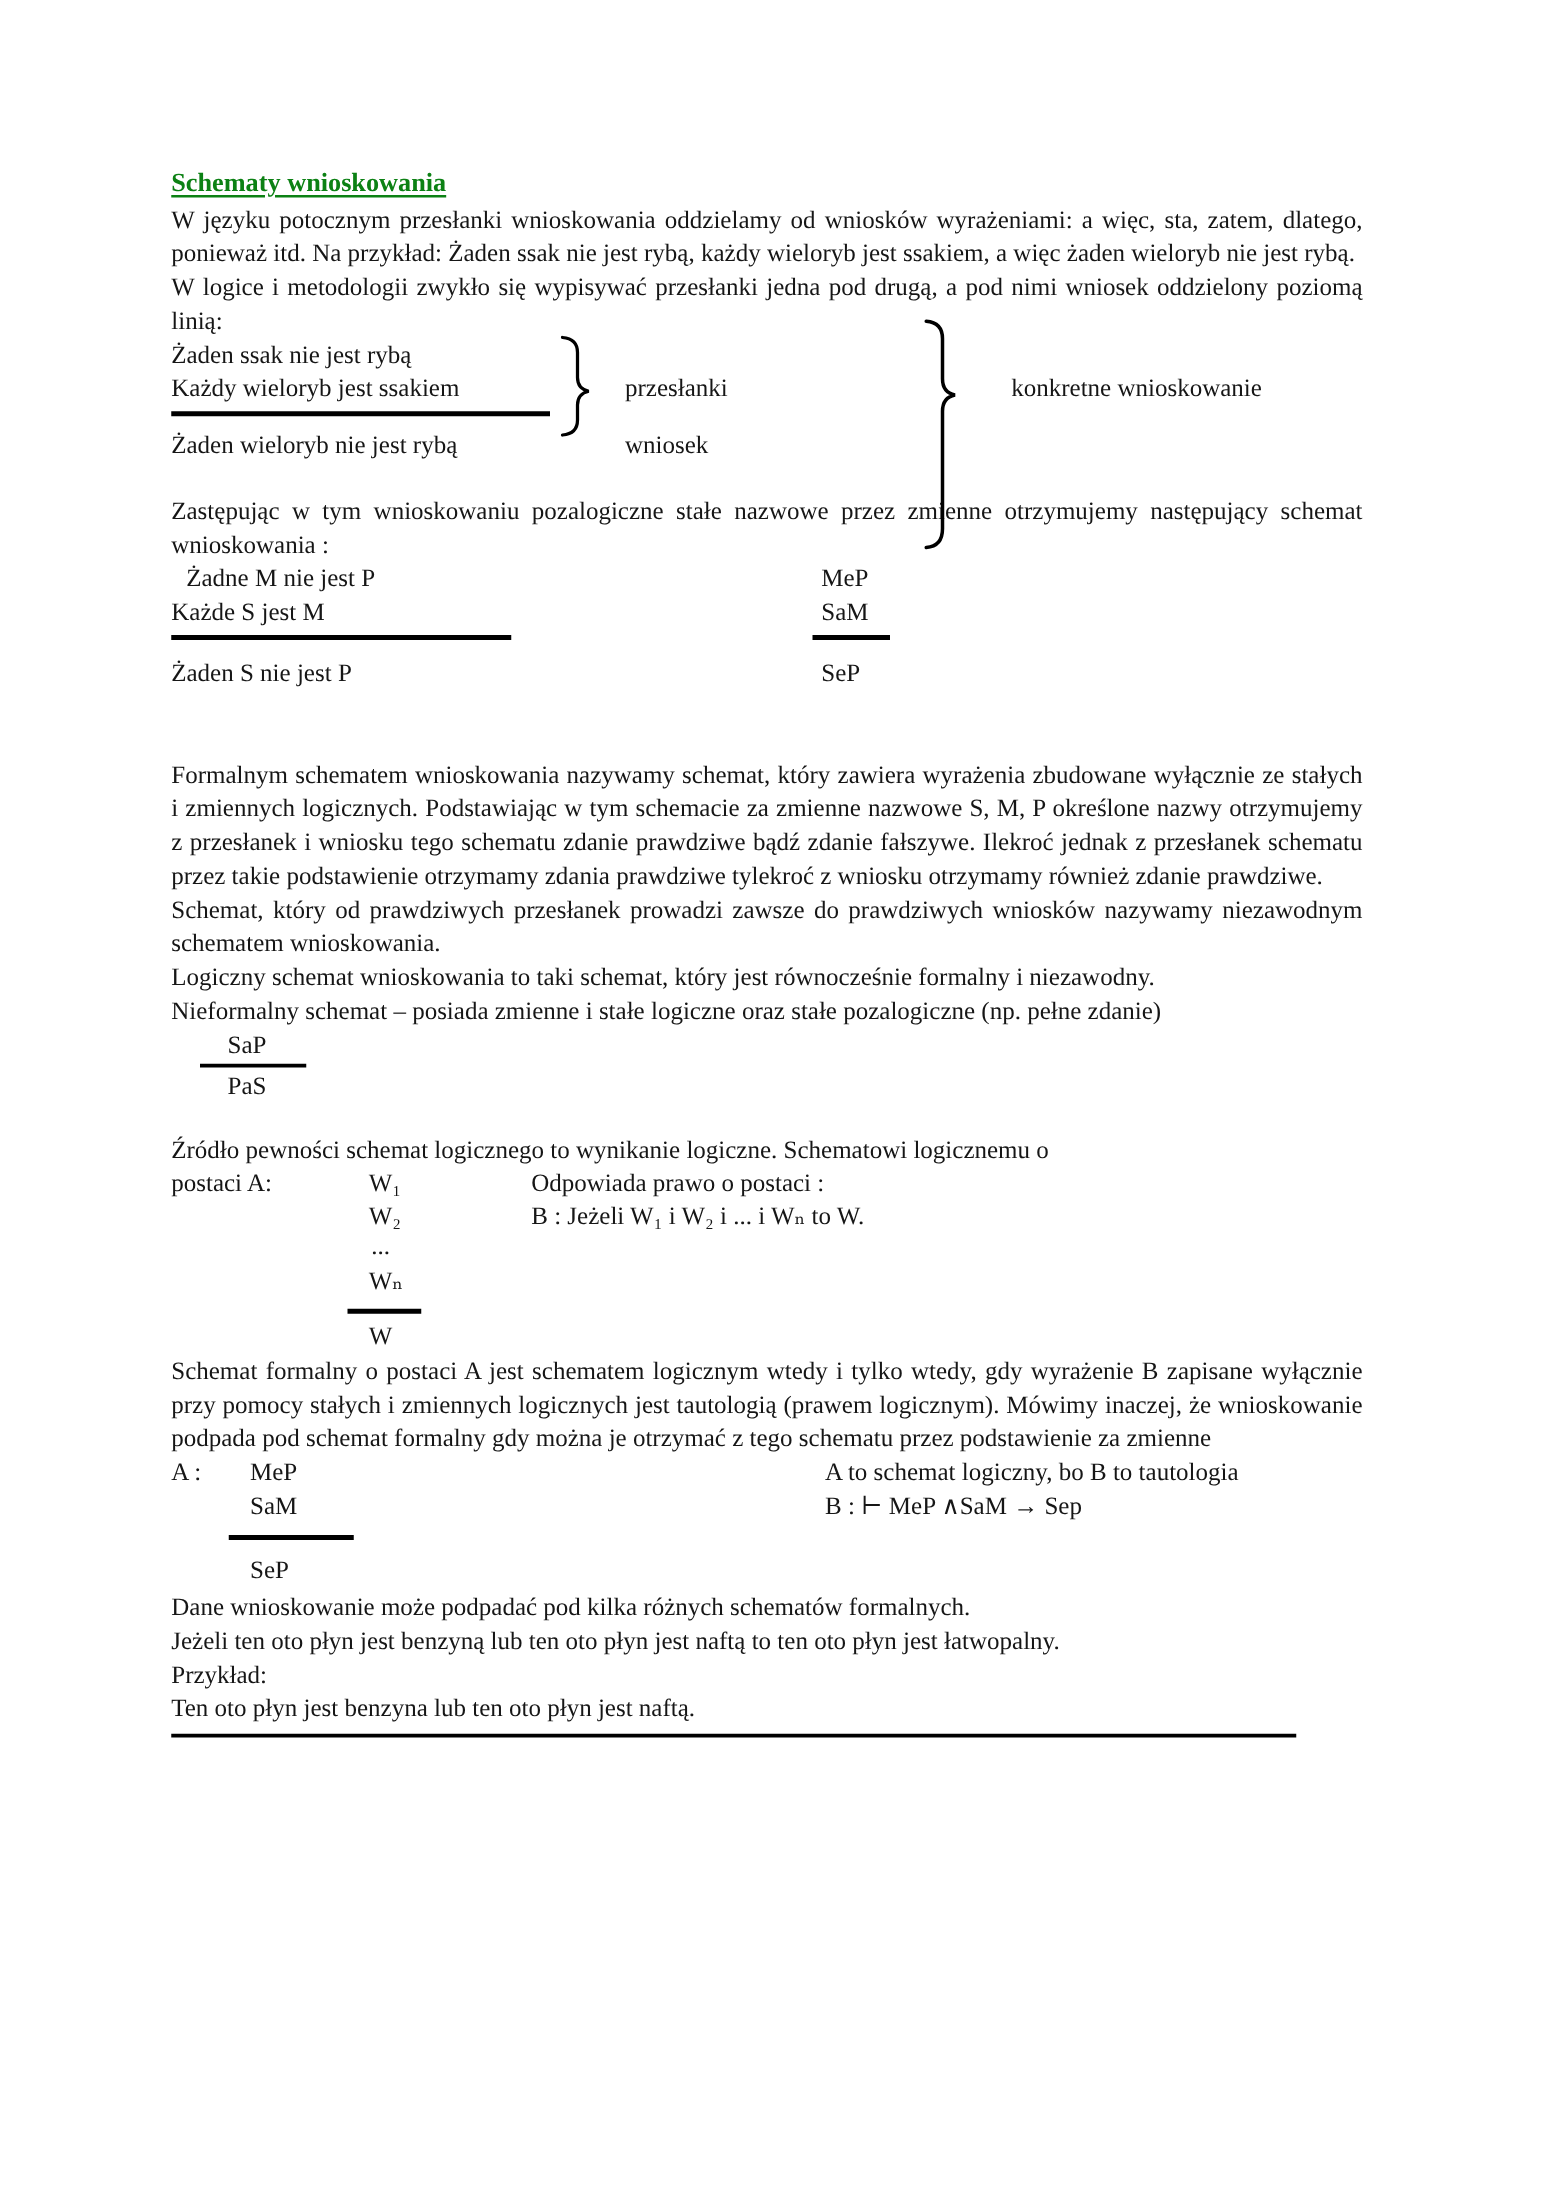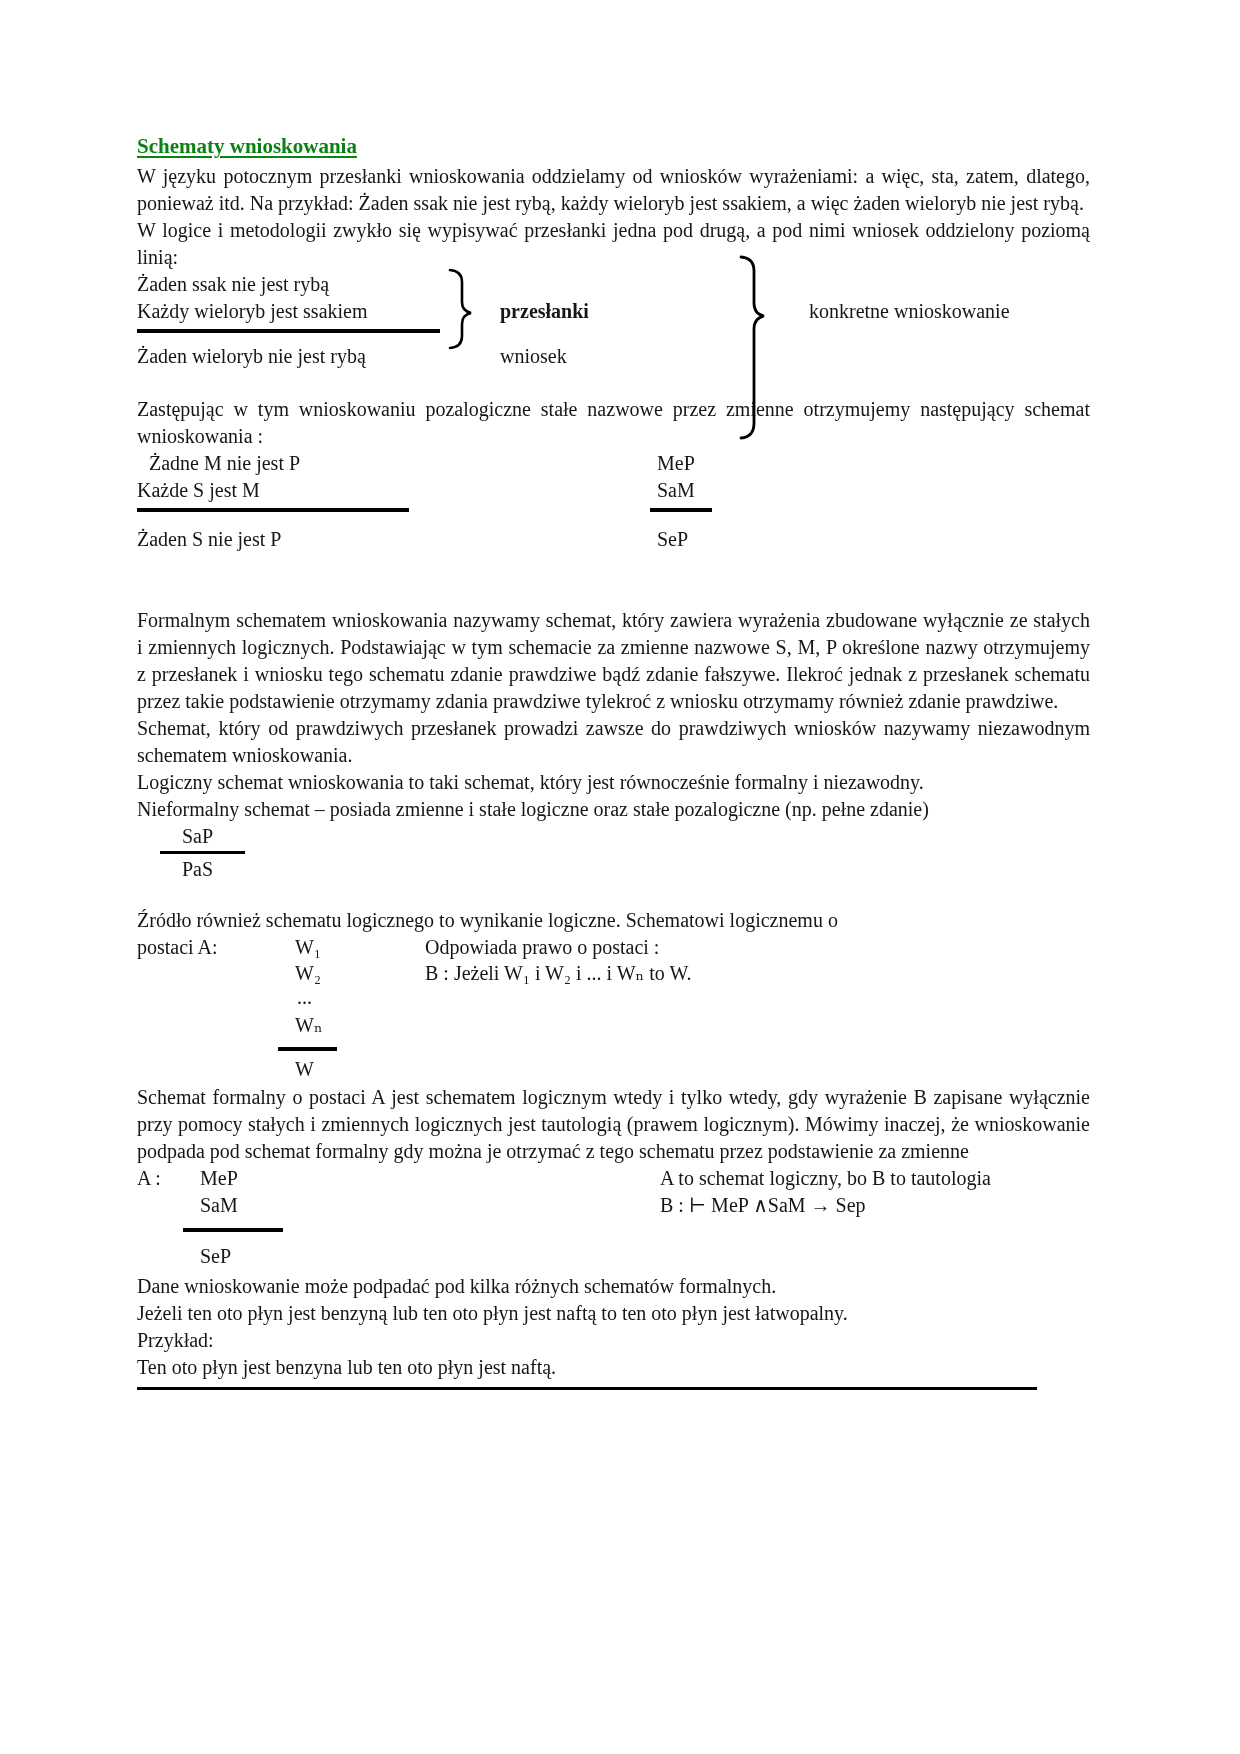--- a/index.html
+++ b/index.html
@@ -54,21 +54,21 @@
     
     <div class="rel syllogism">
       <div class="abs" style="left:0;top:0;">Żaden ssak nie jest rybą</div>
       <div class="abs" style="left:0;top:27px;">Każdy wieloryb jest ssakiem</div>
       <div class="rule abs" style="left:0;top:58px;width:303px;height:4px;"></div>
       <div class="abs" style="left:0;top:72px;">Żaden wieloryb nie jest rybą</div>
 
       <svg class="brace" style="left:310px;top:-3px;" width="26" height="82" viewBox="0 0 26 82">
         <path d="M3,2 Q15,3 15,14 L15,34 Q15,43 24,45 Q15,47 15,56 L15,68 Q15,79 3,80" stroke-width="2.6"></path>
       </svg>
-      <div class="abs" style="left:363px;top:27px;font-weight:bold;">przesłanki</div>
+      <div class="abs" style="left:363px;top:27px;">przesłanki</div>
       <div class="abs" style="left:363px;top:72px;">wniosek</div>
 
       <svg class="brace" style="left:600px;top:-16px;" width="30" height="186" viewBox="0 0 30 186">
         <path d="M4,2 Q17,3 17,16 L17,48 Q17,59 27,61 Q17,63 17,74 L17,168 Q17,182 4,183" stroke-width="2.8"></path>
       </svg>
       <div class="abs" style="left:648px;top:27px;margin-left:24px;">konkretne wnioskowanie</div>
     </div>
 
     <p class="just" style="margin-top:26px;">Zastępując w tym wnioskowaniu pozalogiczne stałe nazwowe przez zmienne otrzymujemy następujący schemat wnioskowania :</p>
 
@@ -90,21 +90,21 @@
     <p>Logiczny schemat wnioskowania to taki schemat, który jest równocześnie formalny i niezawodny.</p>
     <p>Nieformalny schemat – posiada zmienne i stałe logiczne oraz stałe pozalogiczne (np. pełne zdanie)</p>
 
     
     <div class="rel mini">
       <div class="abs" style="left:45px;top:0;">SaP</div>
       <div class="rule abs" style="left:23px;top:28px;width:85px;height:3px;"></div>
       <div class="abs" style="left:45px;top:33px;">PaS</div>
     </div>
 
-    <p style="margin-top:24px;">Źródło również schematu logicznego to wynikanie logiczne. Schematowi logicznemu o</p>
+    <p style="margin-top:24px;">Źródło pewności schemat logicznego to wynikanie logiczne. Schematowi logicznemu o</p>
 
     
     <div class="rel formA">
       <div class="abs" style="left:0;top:0;">postaci A:</div>
       <div class="abs" style="left:158px;top:0;">W₁</div>
       <div class="abs" style="left:158px;top:26px;">W₂</div>
       <div class="abs" style="left:160px;top:50px;">...</div>
       <div class="abs" style="left:158px;top:78px;">Wₙ</div>
       <div class="rule abs" style="left:141px;top:113px;width:59px;height:4px;"></div>
       <div class="abs" style="left:158px;top:122px;">W</div>

